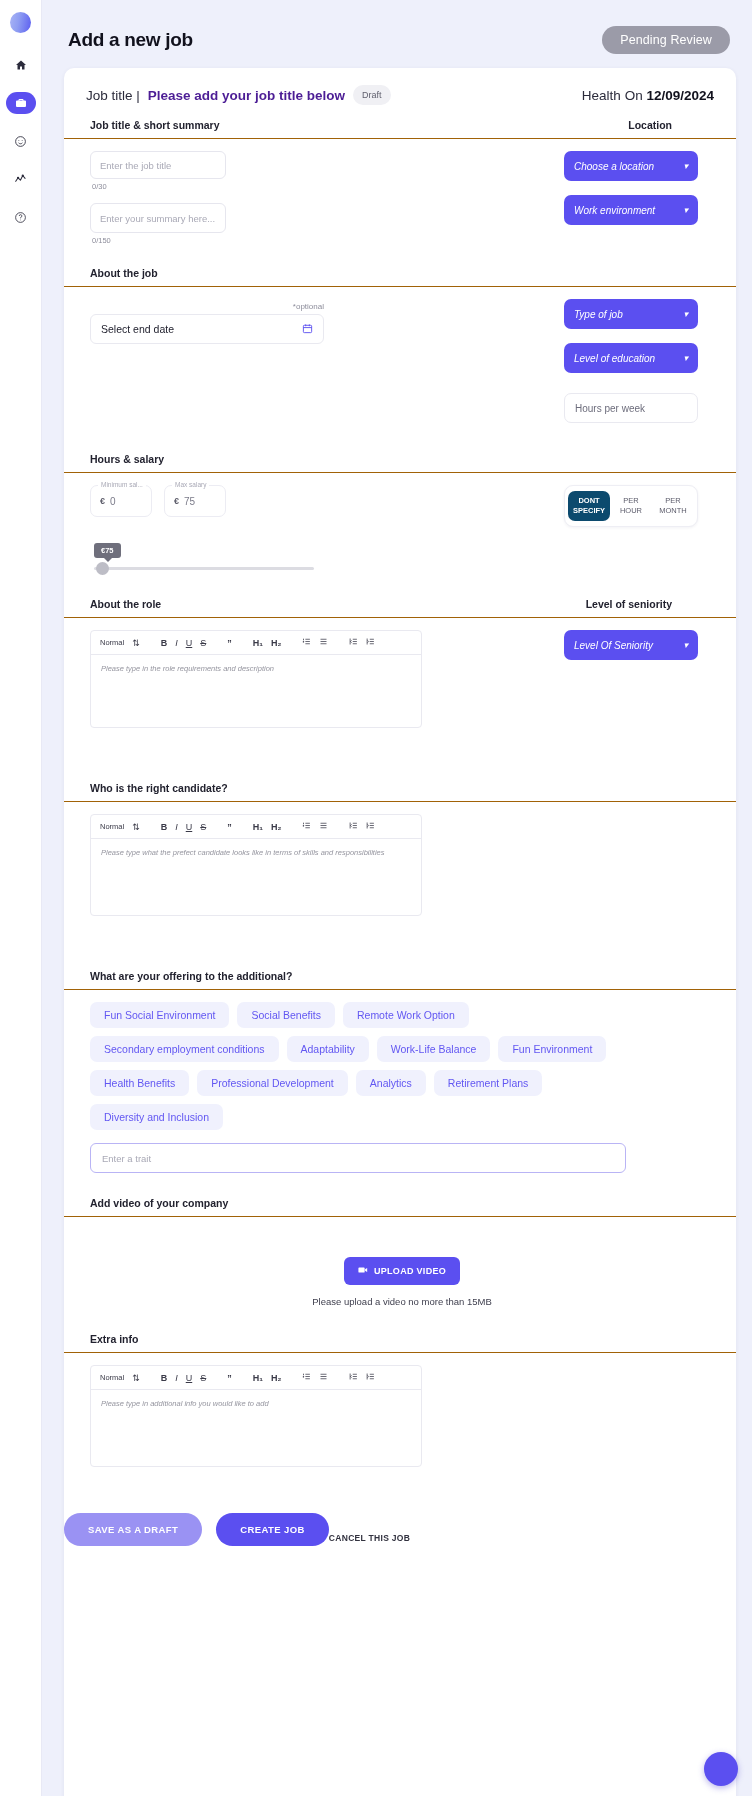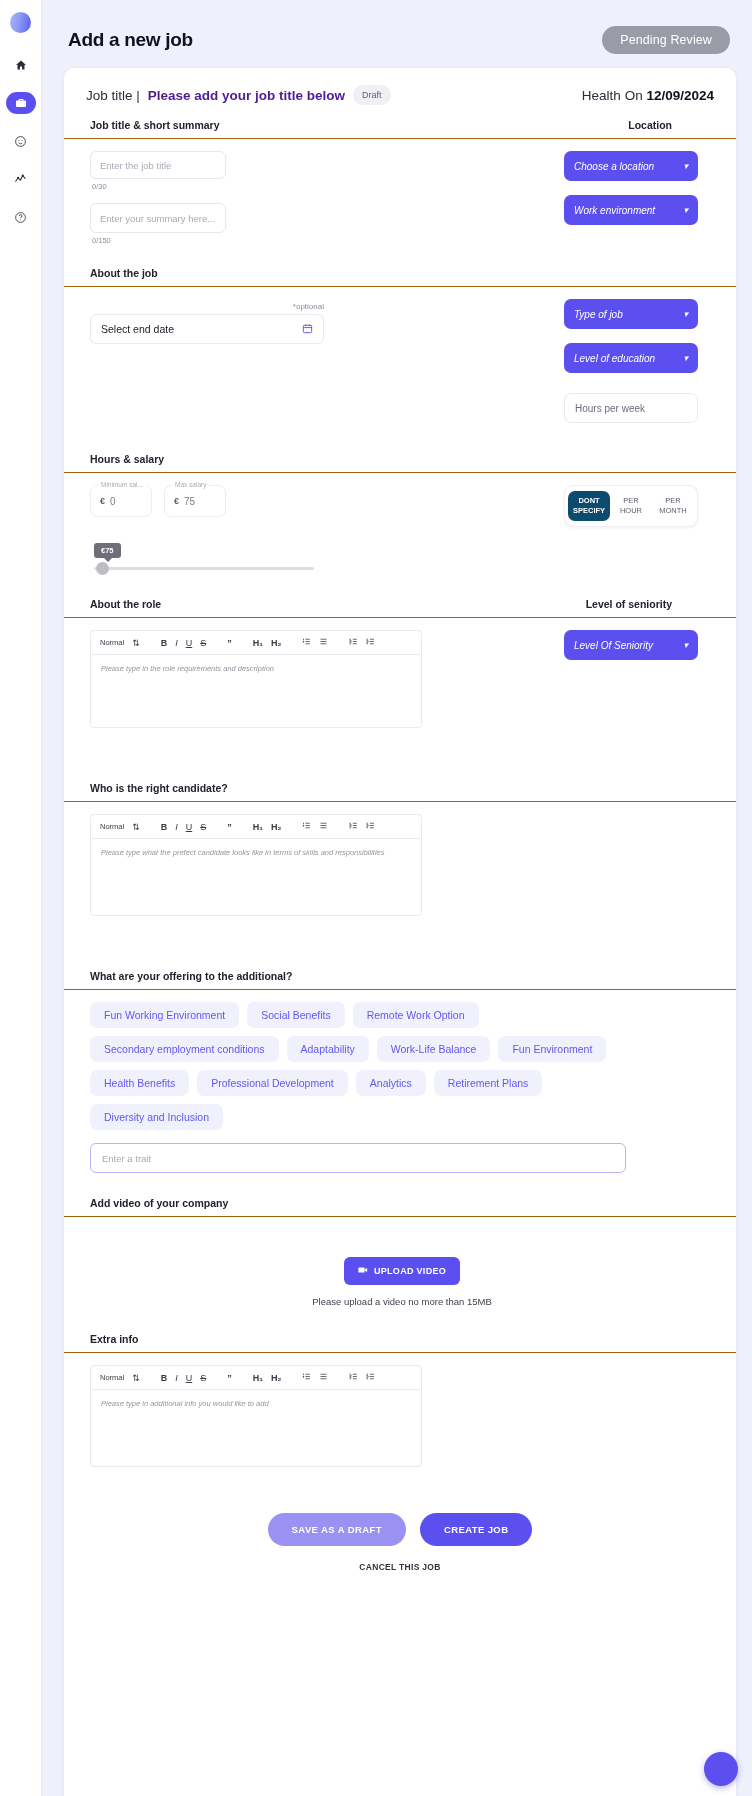--- a/index.html
+++ b/index.html
@@ -197,21 +197,21 @@
   
   .upload-wrap { width: 100%; display: flex; flex-direction: column; align-items: center; padding-top: 28px; }
   .upload-btn {
     background: #5b4ff0; color: #fff; font-size: 9px; font-weight: bold;
     padding: 8px 14px; border-radius: 6px; display: flex; align-items: center; gap: 6px;
     letter-spacing: 0.3px;
   }
   .upload-note { font-size: 9.5px; color: #40404f; margin-top: 11px; }
 
   
-  .footer { width: 100%; display: flex; flex-direction: column; align-items: center; padding-top: 46px; }
+  .footer { width: 100%; display: flex; flex-direction: row; align-items: center; padding-top: 46px; }
   .btn-row { display: flex; gap: 14px; }
   .btn {
     font-size: 9.5px; font-weight: bold; padding: 11px 24px; border-radius: 20px;
     letter-spacing: 0.4px; color: #fff;
   }
   .btn-draft { background: #9a92f3; }
   .btn-create { background: #5b4ff0; }
   .cancel { font-size: 8.5px; font-weight: bold; color: #32323f; margin-top: 16px; letter-spacing: 0.3px; }
 
   .fab {
@@ -476,21 +476,21 @@
         </div>
       </div>
     </div>
 
     <div class="sec-head" style="margin-top:54px;">
       <span class="sec-title">What are your offering to the additional?</span>
       <span class="sec-right"></span>
     </div>
     <div class="sec-body" style="display:block;">
       <div class="chips">
-        <div class="chip">Fun Working Environment</div>
+        <div class="chip">Fun Social Environment</div>
         <div class="chip">Social Benefits</div>
         <div class="chip">Remote Work Option</div>
         <div class="chip">Secondary employment conditions</div>
         <div class="chip">Adaptability</div>
         <div class="chip">Work-Life Balance</div>
         <div class="chip">Fun Environment</div>
         <div class="chip">Health Benefits</div>
         <div class="chip">Professional Development</div>
         <div class="chip">Analytics</div>
         <div class="chip">Retirement Plans</div>

